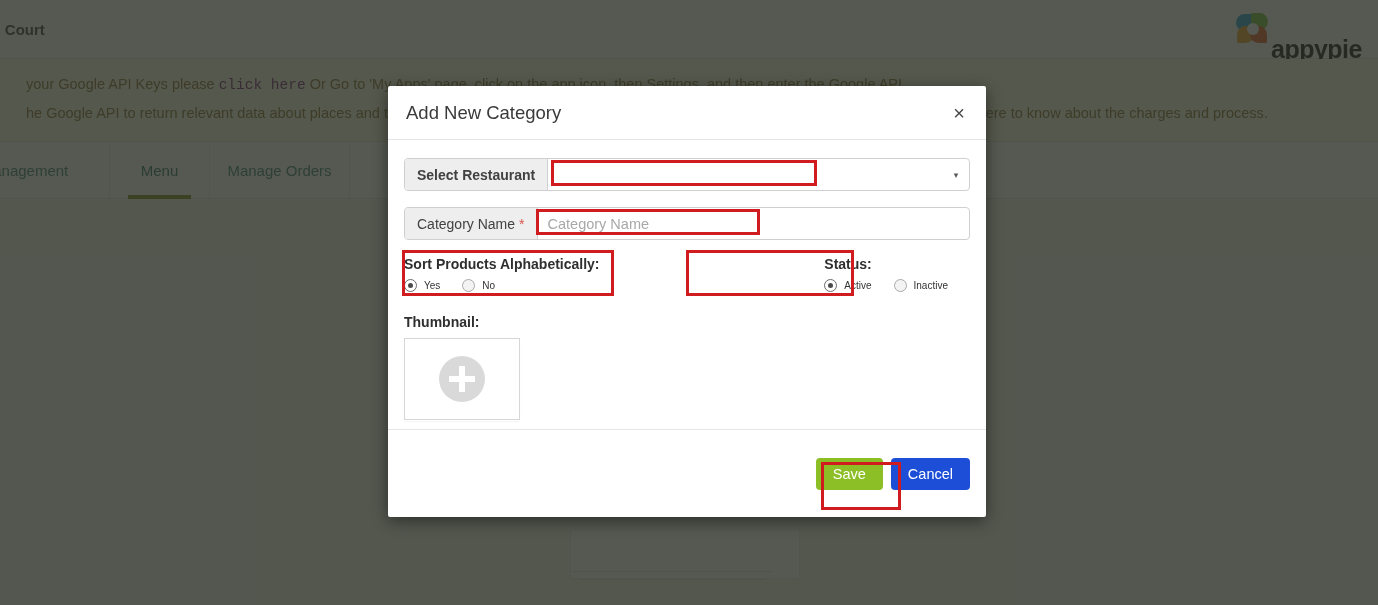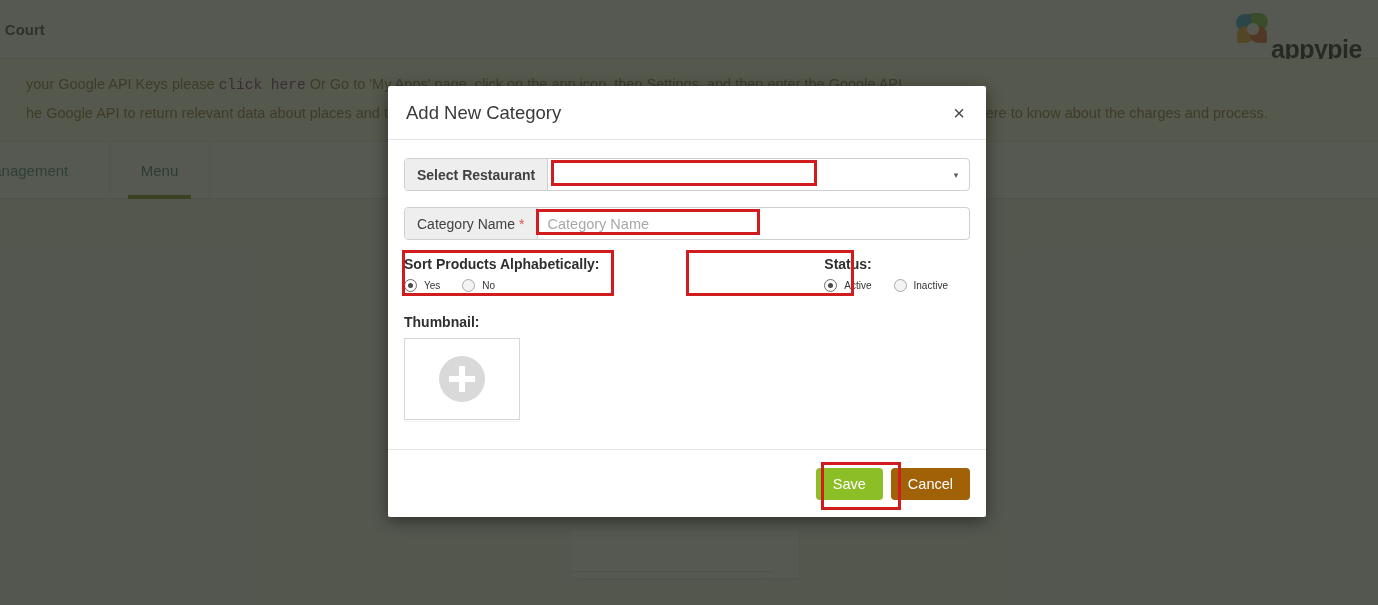--- a/index.html
+++ b/index.html
@@ -203,32 +203,32 @@
     background: #d9d9d9; position: relative;
   }
   .thumb-plus::before, .thumb-plus::after {
     content: ""; position: absolute; background: #ffffff;
   }
   .thumb-plus::before { left: 20px; top: 10px; width: 6px; height: 26px; }
   .thumb-plus::after  { left: 10px; top: 20px; width: 26px; height: 6px; }
 
   
   .modal-footer {
-    position: absolute; left: 0; right: 0; bottom: 0; height: 68px;
+    position: absolute; left: 0; right: 0; bottom: 0; height: 88px;
     border-top: 1px solid #e5e5e5;
     display: flex; align-items: center; justify-content: flex-end;
     padding: 0 16px;
   }
   .btn {
     height: 32px; padding: 0 17px; border: none; border-radius: 4px;
     font-size: 14.5px; color: #ffffff; cursor: pointer;
     font-family: "Liberation Sans", sans-serif;
   }
   .btn-save { background: #8cbf26; margin-right: 8px; }
-  .btn-cancel { background: #a16207; }
+  .btn-cancel { background: #1d4ed8; }
 </style>
 </head>
 <body>
 
 <div id="page-root">
 
   <div class="bg-layer">
 
     <div class="bg-topbar">
       <div class="bg-brandname">Food Court</div>
@@ -245,20 +245,21 @@
     </div>
 
     <div class="bg-notice">
       <p class="notice-indent-1"><span>your Google API Keys please </span><span class="lnk">click here</span><span> Or Go to 'My Apps' page, click on the app icon, then Settings, and then enter the Google API</span></p>
       <p class="notice-indent-2">he Google API to return relevant data about places and to display maps with accuracy and precision on your app. This is a paid service, please click here to know about the charges and process.</p>
     </div>
 
     <div class="bg-tabs">
       <div class="bg-tab" style="left:-60px;width:170px;">Management</div>
       <div class="bg-tab active" style="left:110px;width:100px;">Menu</div>
+      <div class="bg-tab" style="left:210px;width:140px;">Manage Orders</div>
       <div class="bg-tab" style="left:350px;width:120px;">Gen</div>
     </div>
 
     <div class="bg-body">
       <div class="bg-ghost-card"></div>
       <div class="bg-ghost-line bg-ghost-l1"></div>
       <div class="bg-ghost-line bg-ghost-l2"></div>
     </div>
   </div>
 

